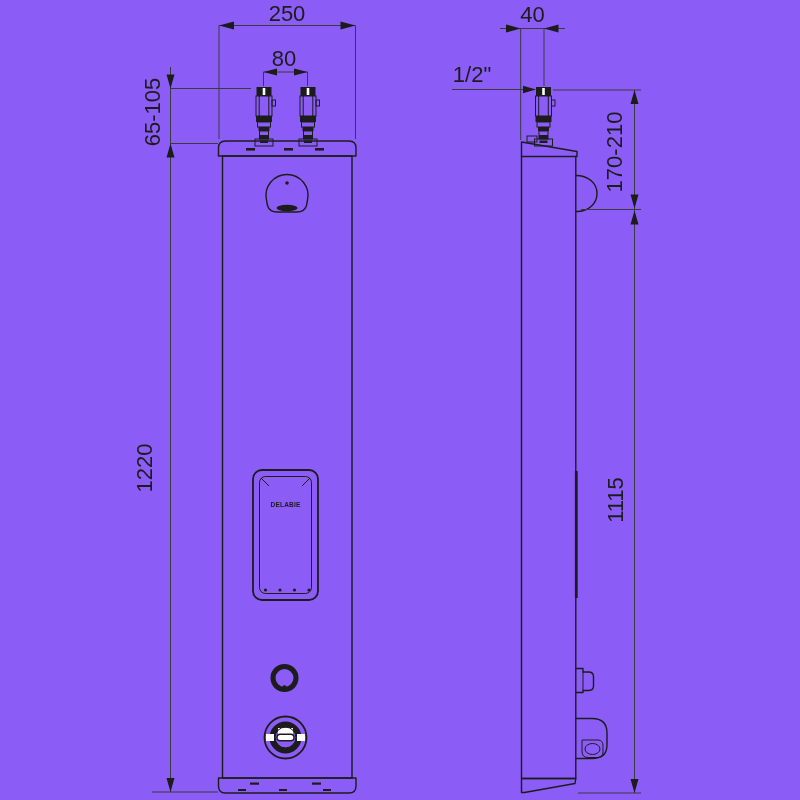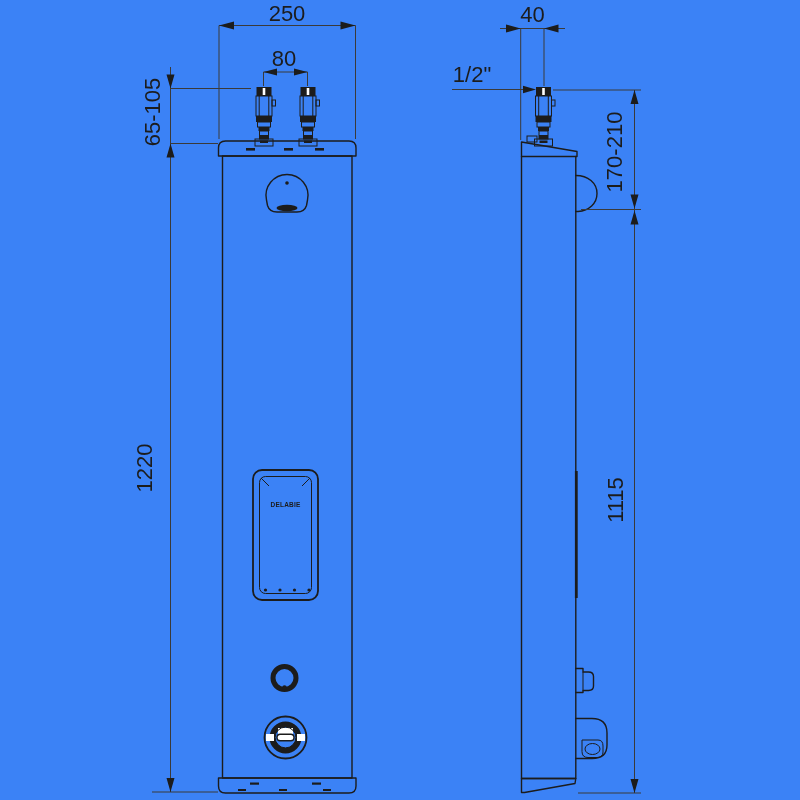--- a/index.html
+++ b/index.html
@@ -1,16 +1,16 @@
 <!DOCTYPE html>
 <html><head>
 <meta charset="utf-8">
 <style>
   html,body{margin:0;padding:0;background:#ffffff;}
-  .stage{position:relative;width:800px;height:800px;background:#3b82f6;overflow:hidden;
+  .stage{position:relative;width:800px;height:800px;background:#8b5cf6;overflow:hidden;
          font-family:"Liberation Sans",sans-serif;}
   svg text{font-family:"Liberation Sans","DejaVu Sans",sans-serif;fill:#1c1c1c;}
   .dim-text{font-size:22px;}
   .logo-text{font-size:6.5px;font-weight:bold;letter-spacing:0.2px;}
   .obj{stroke:#1c1c1c;stroke-width:1.4;fill:none;stroke-linejoin:round;stroke-linecap:round;}
   .objthin{stroke:#1c1c1c;stroke-width:1;fill:none;}
   .fillb{fill:#1c1c1c;stroke:none;}
   .dim{stroke:#3a3a3a;stroke-width:1;fill:none;}
   .arr{fill:#1c1c1c;stroke:none;}
 </style>

